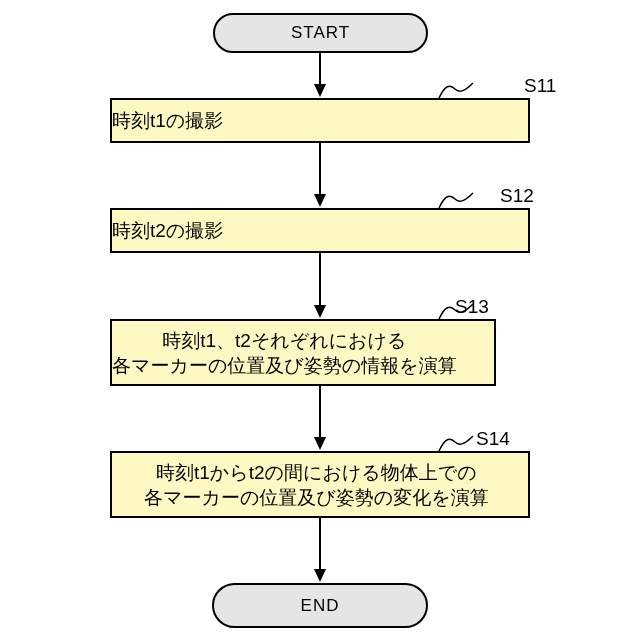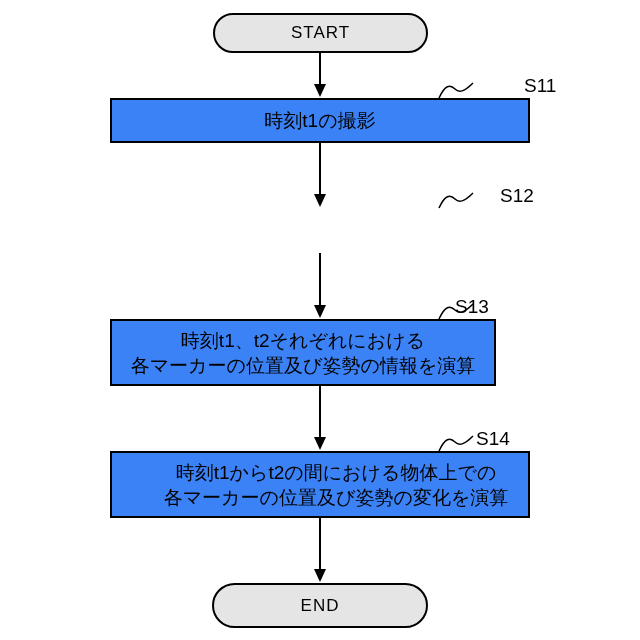--- a/index.html
+++ b/index.html
@@ -21,24 +21,23 @@
     display: flex;
     align-items: center;
     justify-content: center;
     font-size: 17px;
     letter-spacing: 1px;
   }
   .process {
     position: absolute;
     box-sizing: border-box;
     border: 2px solid #000000;
-    background: #3b82f6;
+    background: #fef9c3;
     display: flex;
     align-items: center;
-    justify-content: center;
     text-align: center;
   }
   .box-text {
     font-size: 19px;
     line-height: 25px;
     white-space: pre-line;
   }
   .arrow {
     position: absolute;
     width: 12px;
@@ -81,20 +80,23 @@
   <svg class="squiggle" style="left:437px; top:79px;" width="38" height="20" viewBox="0 0 38 20">
     <path d="M2,19 C8,6 13,5 18,10 C22,14 27,13 36,4" fill="none" stroke="#000000" stroke-width="1.5"></path>
   </svg>
   <div class="step-label" style="left:476px; top:76px;margin-left:48px;">S11</div>
 
   <div class="arrow" style="left:314px; top:143px; height:64px;">
     <div class="arrow-line"></div>
     <div class="arrow-head"></div>
   </div>
 
+  <div class="process" style="left:110px; top:208px; width:420px; height:45px;">
+    <span class="box-text">時刻t2の撮影</span>
+  </div>
   <svg class="squiggle" style="left:437px; top:189px;" width="38" height="20" viewBox="0 0 38 20">
     <path d="M2,19 C8,6 13,5 18,10 C22,14 27,13 36,4" fill="none" stroke="#000000" stroke-width="1.5"></path>
   </svg>
   <div class="step-label" style="left:476px; top:186px;margin-left:24px;">S12</div>
 
   <div class="arrow" style="left:314px; top:253px; height:65px;">
     <div class="arrow-line"></div>
     <div class="arrow-head"></div>
   </div>
 

